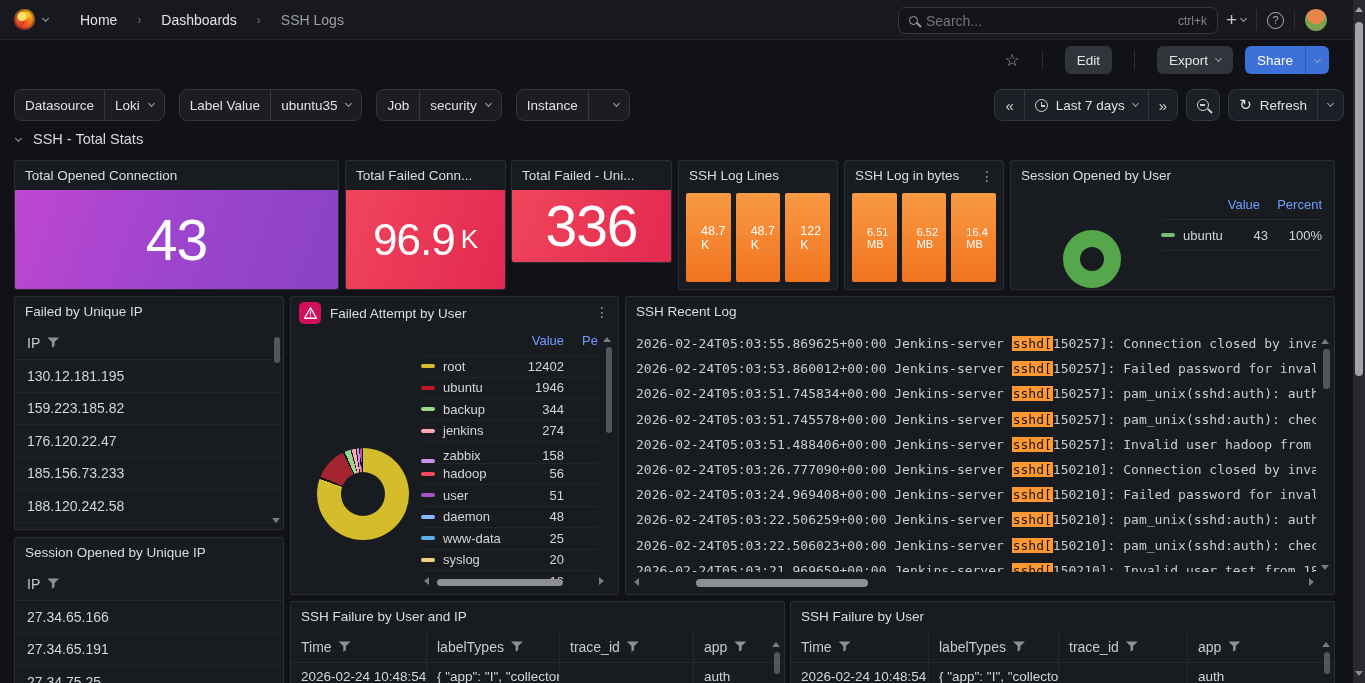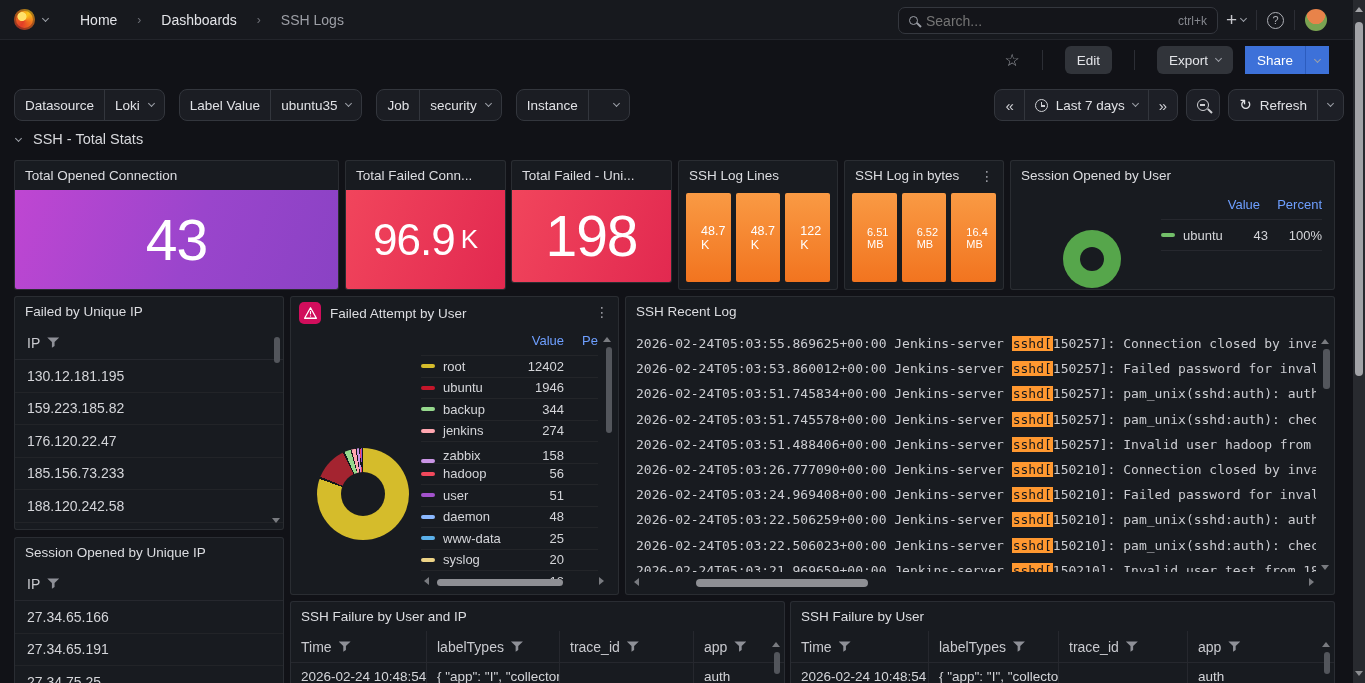--- a/index.html
+++ b/index.html
@@ -34,21 +34,21 @@
     font-size:11px; color:#aeb0b6; display:flex; align-items:center; justify-content:center; }
   .avatar { width:22px; height:22px; border-radius:50%;
     background: radial-gradient(circle at 50% 28%, #e8834a 0 46%, #7aa351 48% 100%); }
 
   
   .toolbar { position:absolute; left:0; top:41px; width:1350px; height:38px; display:flex;
     align-items:center; justify-content:flex-end; padding-right:21px; gap:12px; }
   .star { font-family:"DejaVu Sans",sans-serif; font-size:17px; color:#9d9fa6; cursor:pointer; }
   .btn { height:28px; background:#31343a; border-radius:6px; display:flex; align-items:center;
     padding:0 12px; font-size:13.5px; color:#e3e4e8; gap:8px; cursor:pointer; }
-  .btn-split { display:flex; height:28px; border-radius:0; overflow:hidden; cursor:pointer; }
+  .btn-split { display:flex; height:28px; border-radius:6px; overflow:hidden; cursor:pointer; }
   .btn-split .main { background:#3d71d9; color:#fff; font-size:13.5px; display:flex;
     align-items:center; padding:0 12px; font-weight:500; }
   .btn-split .caret { background:#3d71d9; border-left:1px solid #2c5cbe; width:24px;
     display:flex; align-items:center; justify-content:center; }
 
   
   .fltrow { position:absolute; left:14px; top:89px; height:32px; display:flex; gap:14px; }
   .flt { display:inline-flex; height:32px; border:1px solid #33363d; border-radius:8px;
     background:#1b1d23; align-items:stretch; overflow:hidden; }
   .flt .lab { display:flex; align-items:center; padding:0 10px; font-size:13.5px; color:#e0e1e5;
@@ -269,24 +269,24 @@
 </div>
 
 <div class="pnl" style="left:345px; top:160px; width:161px; height:130px;">
   <div class="pnl-title">Total Failed Conn...</div>
   <div class="statbg grad-red">
     <span class="bignum md">96.9</span>
     <span class="suffix">K</span>
   </div>
 </div>
 
-<div class="pnl" style="left:511px; top:160px; width:161px; height:123px;">
+<div class="pnl" style="left:511px; top:160px; width:161px; height:103px;">
   <div class="pnl-title">Total Failed - Uni...</div>
   <div class="statbg grad-red">
-    <span class="bignum">198</span>
+    <span class="bignum">336</span>
   </div>
 </div>
 
 <div class="pnl" style="left:678px; top:160px; width:160px; height:130px;">
   <div class="pnl-title">SSH Log Lines</div>
   <div class="bars">
     <div class="bar">48.7 K</div>
     <div class="bar">48.7 K</div>
     <div class="bar">122 K</div>
   </div>

